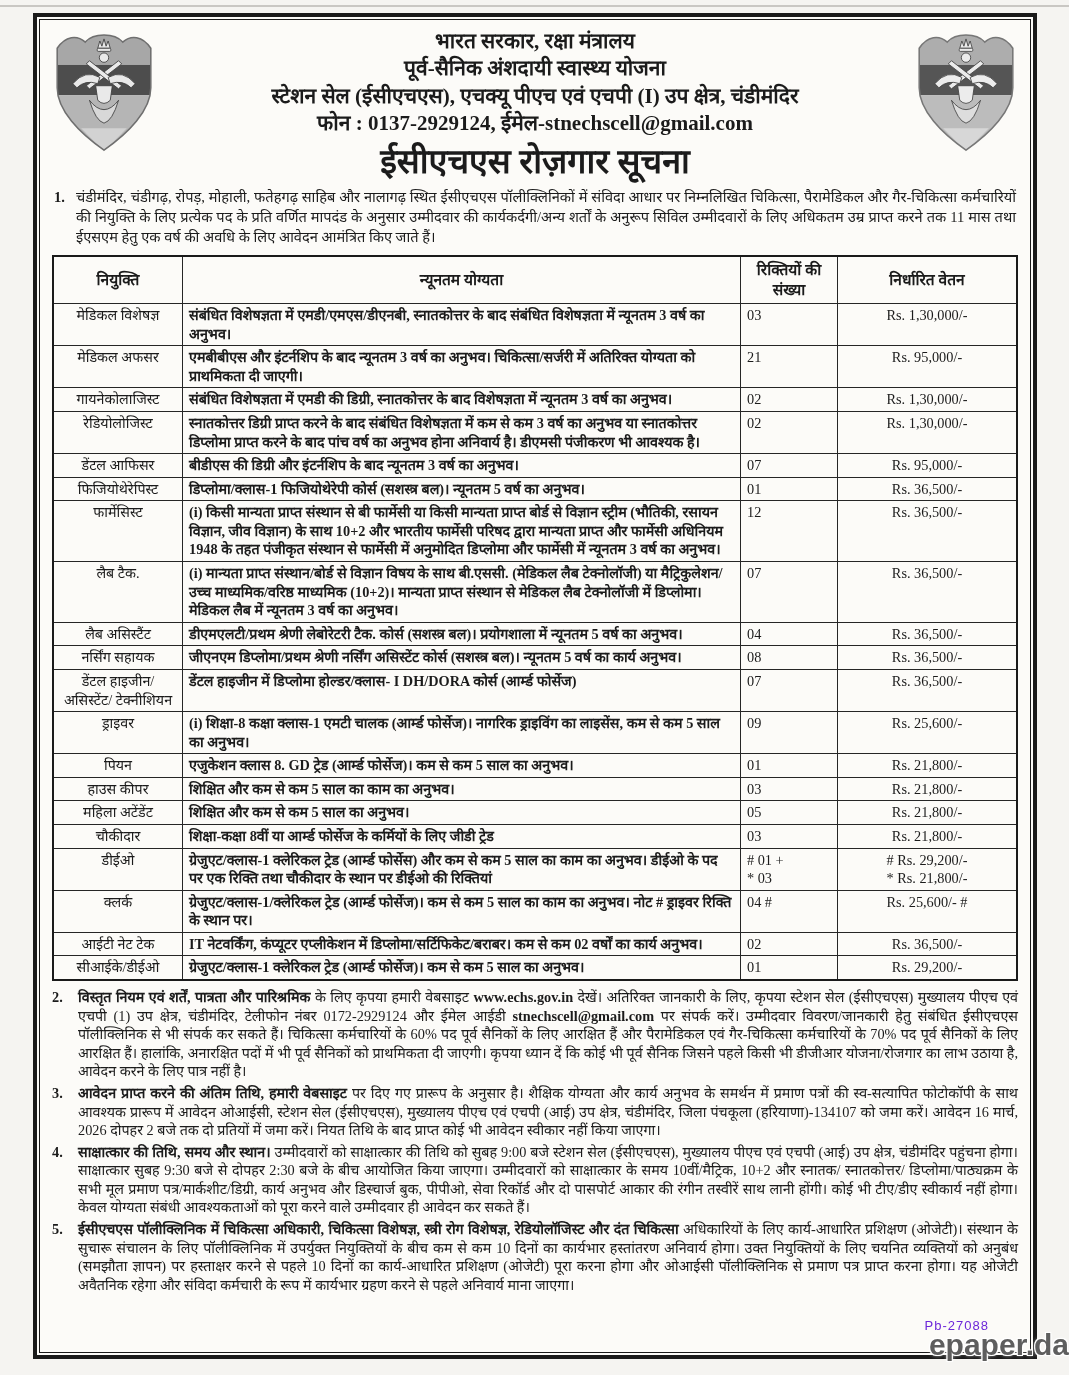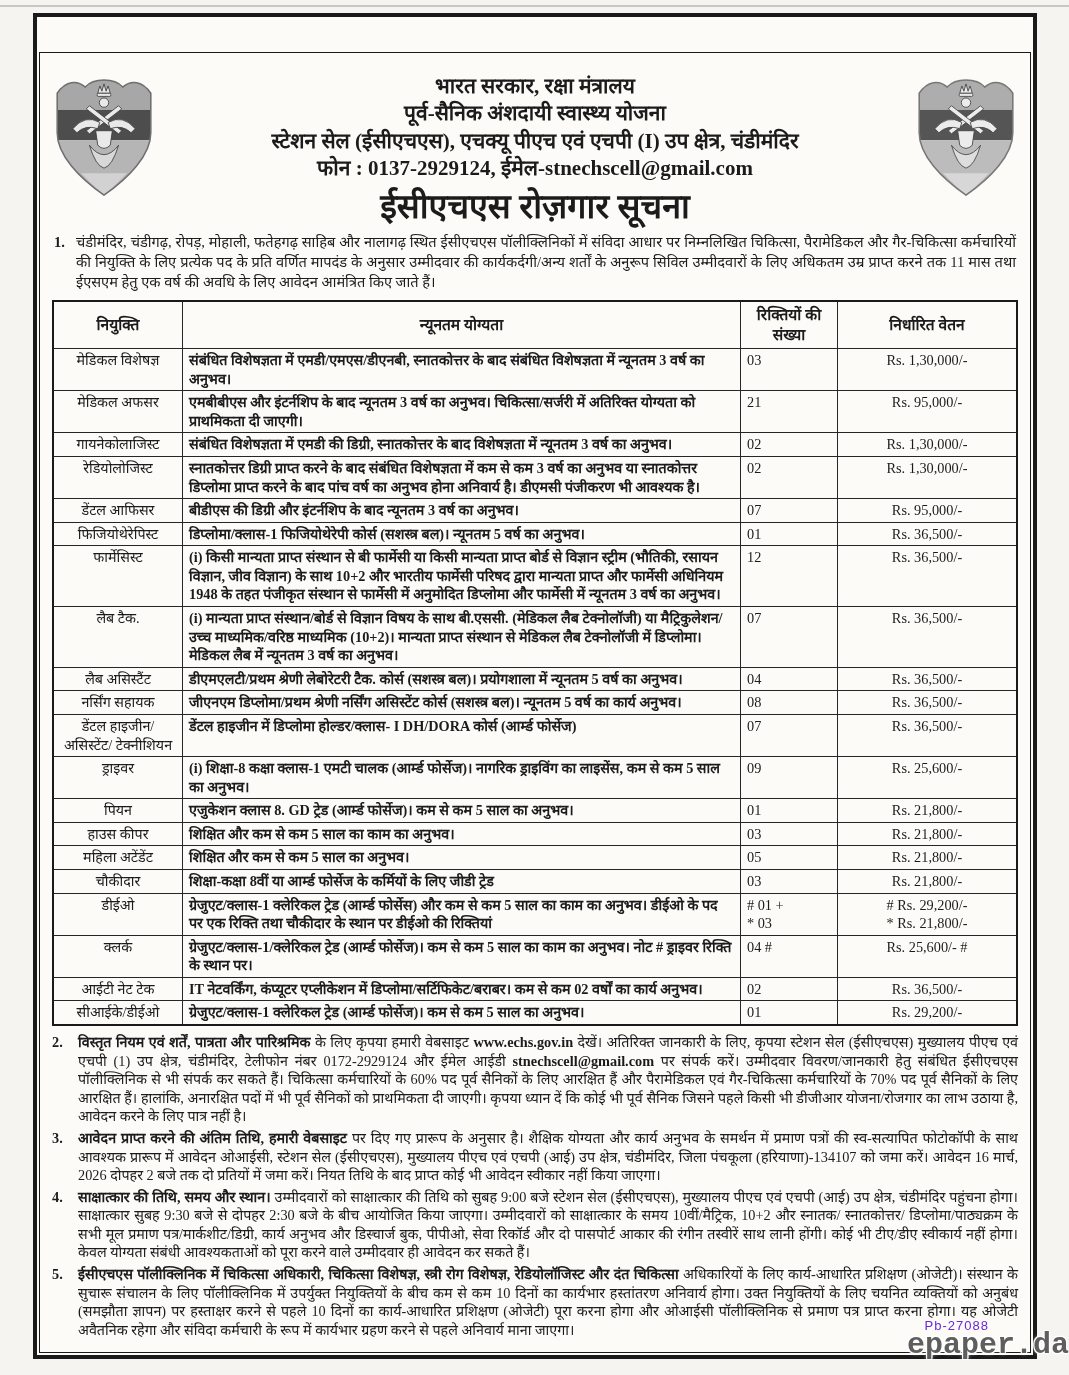--- a/index.html
+++ b/index.html
@@ -10,21 +10,21 @@
     color:#1b1b1b;
   }
   .top-rule { position:absolute; top:5px; left:0; width:100%; height:2px; background:#c9c7c3; }
 
   .notice {
     position:absolute; left:33px; top:13px; width:1004px; height:1346px;
     border:4px solid #1a1a1a; background:#fcfbf8; box-sizing:border-box;
   }
   .notice-inner {
     position:absolute; inset:2px; border:1px solid #1a1a1a;
-    padding:20px 12px 6px; overflow:hidden;margin-top:33px;
+    padding:8px 12px 6px; overflow:hidden;
   }
 
   .masthead { display:flex; align-items:flex-start; }
   .crest { width:104px; height:126px; flex:0 0 auto; margin-top:2px; }
   .crest svg { width:100%; height:100%; display:block; }
   .masthead-center { flex:1; text-align:center; padding:0 6px; }
   .m-line { font-weight:bold; font-size:21px; line-height:1.3; }
   .title { font-size:34px; font-weight:bold; margin:6px 0 2px; line-height:1.1; }
 
   .intro { display:flex; gap:6px; margin:4px 2px 7px; font-size:14.6px; line-height:1.4; }
@@ -45,21 +45,21 @@
   .note .num { font-weight:bold; flex:0 0 19px; }
   .note-body { flex:1; text-align:justify; }
   .b { font-weight:bold; }
 
   .wm-code {
     position:absolute; right:80px; bottom:42px; font-size:13px; color:#6d28d9;
     font-family:"Liberation Sans",sans-serif; letter-spacing:1px;
   }
   .watermark {
     position:absolute; right:0; bottom:13px; font-size:30px; font-weight:bold; color:#5e5e5e;
-    font-family:Liberation Mono, monospace;
+    font-family:Liberation Sans, sans-serif;
     text-shadow:-1px -1px 0 #ffffff,1px -1px 0 #ffffff,-1px 1px 0 #ffffff,1px 1px 0 #ffffff,0 0 4px #ffffff;
   }
 </style>
 </head>
 <body>
 
 <div class="page">
   <div class="top-rule"></div>
 
   <div class="notice">

